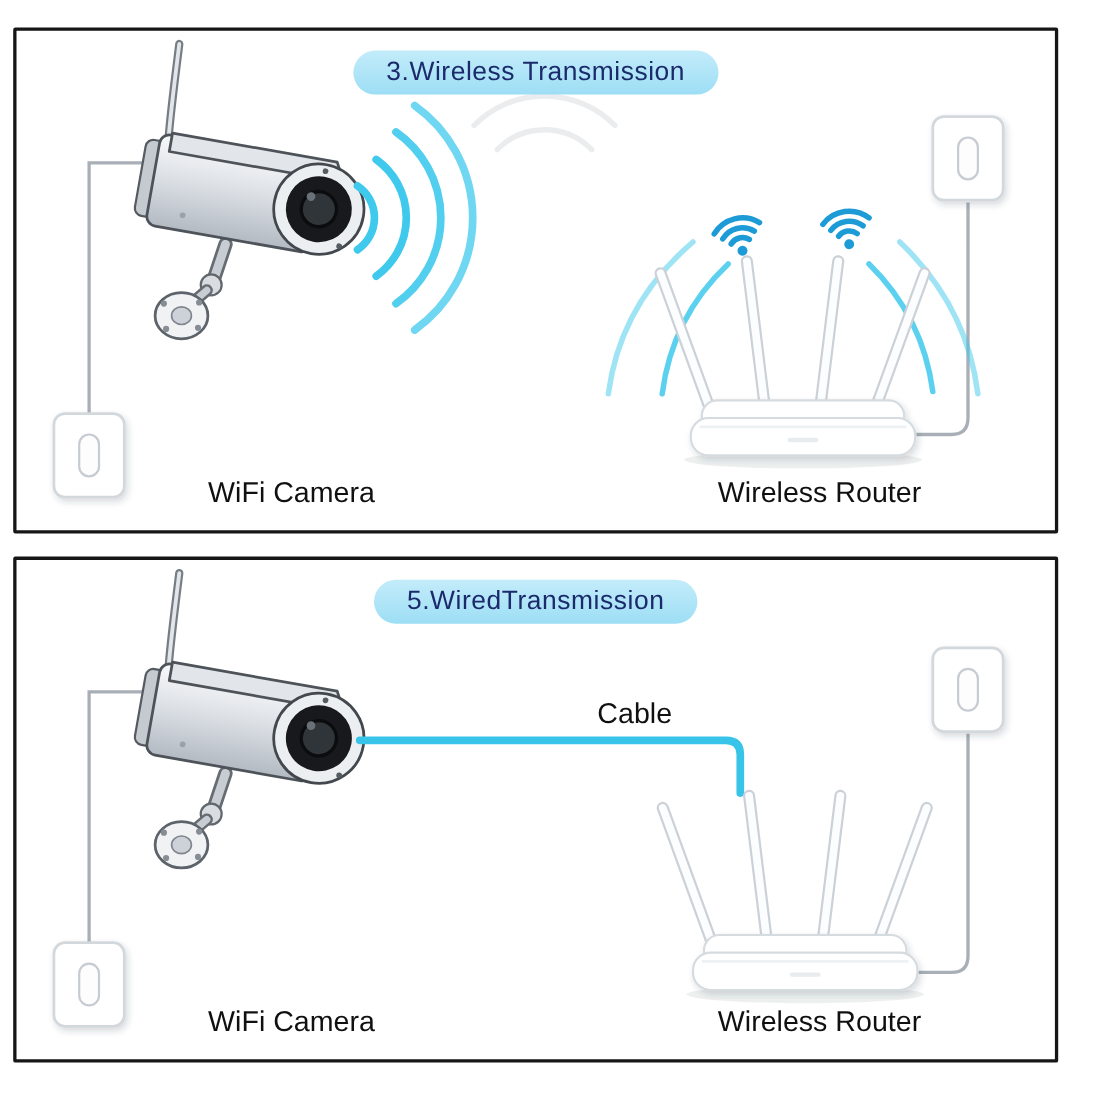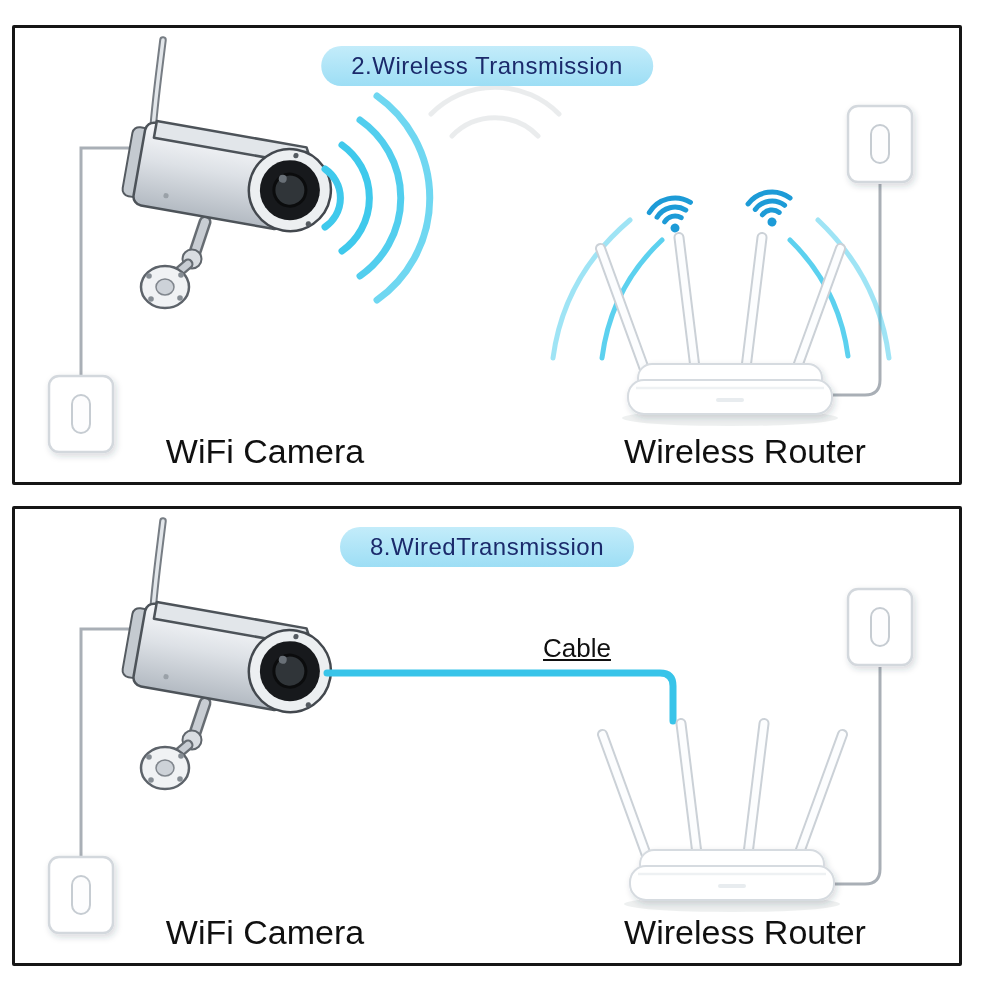--- a/index.html
+++ b/index.html
@@ -5,25 +5,25 @@
   html,body{margin:0;padding:0;background:#ffffff;}
   #page{position:relative;width:1000px;height:1000px;background:#ffffff;overflow:hidden;
         font-family:"Liberation Sans", sans-serif;}
   .panel{position:absolute;left:12px;width:944px;height:454px;border:3px solid #161616;
          border-radius:2px;background:#ffffff;}
   .panel-art{position:absolute;left:0;top:0;width:944px;height:454px;}
   .title-pill{position:absolute;left:50%;transform:translateX(-50%);top:18px;
               background:linear-gradient(180deg,#c3ecfa,#9ddef5);
               color:#1b2a6b;font-size:24px;font-weight:500;letter-spacing:0.5px;
               padding:6px 30px;border-radius:999px;white-space:nowrap;}
-  .device-label{position:absolute;top:404px;font-size:34px;color:#101010;text-align:center;}
+  .device-label{position:absolute;top:404px;font-size:26px;color:#101010;text-align:center;}
   .camera-label{left:100px;width:300px;}
   .router-label{left:580px;width:300px;text-align:center;}
   .cable-label{position:absolute;left:462px;width:200px;top:124px;font-size:26px;
-               color:#101010;text-align:center;text-decoration:underline;}
+               color:#101010;text-align:center;}
 </style>
 </head>
 <body>
 
 <svg width="0" height="0" style="position:absolute" aria-hidden="true">
   <defs>
     <linearGradient id="camBodyGrad" x1="0" y1="0" x2="0" y2="1">
       <stop offset="0" stop-color="#f8f9fb"></stop>
       <stop offset="0.45" stop-color="#dde1e6"></stop>
       <stop offset="1" stop-color="#b3bac2"></stop>
@@ -116,34 +116,34 @@
       <g fill="none" stroke="#3fc9ec" stroke-width="5" stroke-linecap="round">
         <path d="M615,192 Q549,248 538,330" opacity="0.5"></path>
         <path d="M647,212 Q596,260 587,330" opacity="0.85"></path>
         <path d="M775,212 Q824,260 833,328" opacity="0.85"></path>
         <path d="M803,192 Q864,250 874,330" opacity="0.5"></path>
       </g>
       <use href="#router-unit" transform="translate(605,200)"></use>
       <use href="#wifi-icon" transform="translate(660,200) rotate(-14)"></use>
       <use href="#wifi-icon" transform="translate(757,194) rotate(-8)"></use>
     </svg>
-    <div class="title-pill"><span>2.Wireless Transmission</span></div>
+    <div class="title-pill"><span>3.Wireless Transmission</span></div>
     <div class="device-label camera-label">WiFi Camera</div>
     <div class="device-label router-label">Wireless Router</div>
   </div>
 
   <div class="panel" style="top:506px;">
     <svg class="panel-art" viewBox="0 0 944 454">
       <path d="M137,120 L66,120 L66,352" stroke="#a9afb6" stroke-width="3" fill="none"></path>
       <use href="#outlet-unit" transform="translate(34,348)"></use>
       <use href="#camera-unit"></use>
       <path d="M312,164 L645,164 Q658,164 658,177 L658,212" stroke="#38c4e9" stroke-width="7" fill="none" stroke-linecap="round"></path>
       <path d="M865,158 L865,360 Q865,375 850,375 L820,375" stroke="#a9afb6" stroke-width="3" fill="none"></path>
       <use href="#outlet-unit" transform="translate(833,80)"></use>
       <use href="#router-unit" transform="translate(607,205)"></use>
     </svg>
-    <div class="title-pill"><span>8.WiredTransmission</span></div>
+    <div class="title-pill"><span>5.WiredTransmission</span></div>
     <div class="cable-label">Cable</div>
     <div class="device-label camera-label">WiFi Camera</div>
     <div class="device-label router-label">Wireless Router</div>
   </div>
 
 </div>
 
 </body></html>

